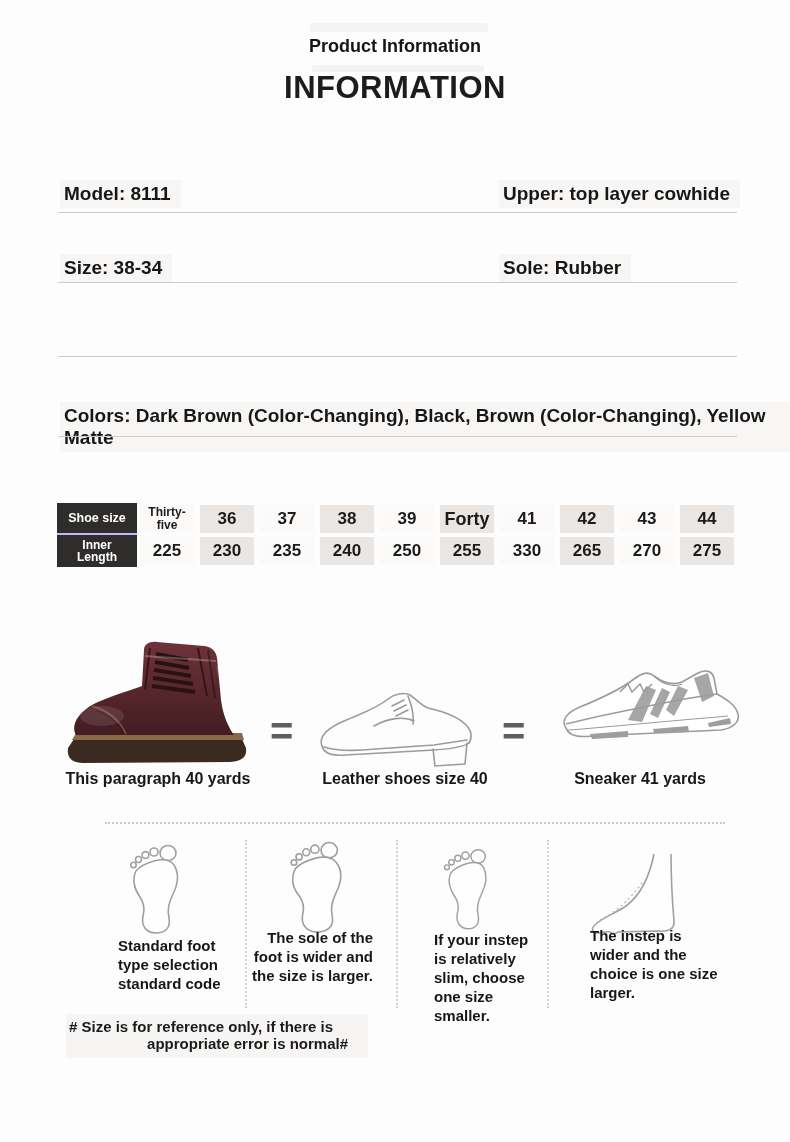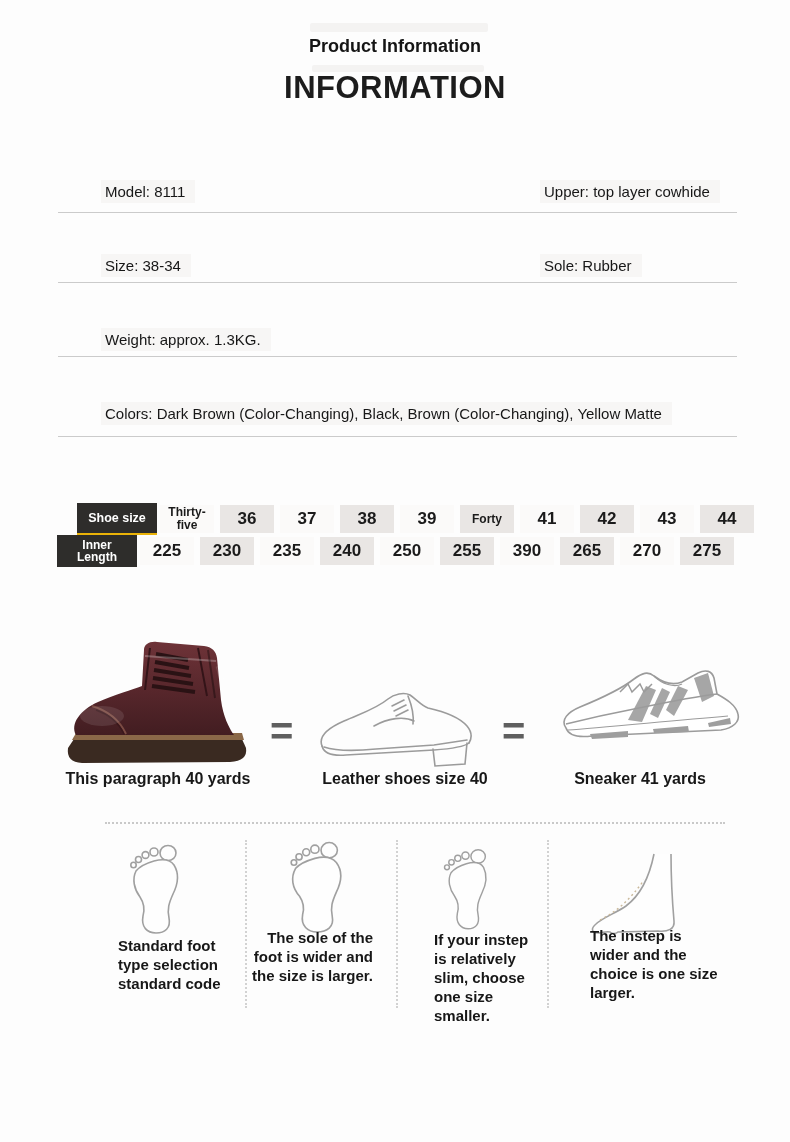--- a/index.html
+++ b/index.html
@@ -2,36 +2,36 @@
 <html><head>
 <meta charset="utf-8">
 <style>
   html,body{margin:0;padding:0;background:#ffffff;}
   .page{position:relative;width:790px;height:1142px;background:#fdfdfd;
         font-family:"Liberation Sans",sans-serif;color:#1b1b1b;overflow:hidden;}
   .abs{position:absolute;}
   .ghost{background:#f4f3f2;border-radius:2px;}
   .h-sub{left:0;top:36px;width:790px;text-align:center;font-size:18px;font-weight:bold;color:#151515;}
   .h-main{left:0;top:70px;width:790px;text-align:center;font-size:31px;font-weight:bold;color:#1c1c1c;letter-spacing:0.5px;}
-  .spec{font-size:15px;font-weight:normal;color:#171717;margin-left:41px;}
+  .spec{font-size:19px;font-weight:bold;color:#171717;}
   .spec .bg{background:#f7f6f5;padding:3px 10px 3px 4px;display:inline-block;}
   .divider{height:1px;background:#cbcbcb;left:58px;width:679px;}
   .tbl{left:57px;top:503px;display:flex;flex-direction:column;}
   .trow{display:flex;height:32px;}
   .thead{width:80px;height:32px;background:#2e2d2b;color:#ffffff;display:flex;align-items:center;justify-content:center;
          font-weight:bold;box-sizing:border-box;}
-  .thead.r1{font-size:12.5px;border-bottom:2px solid #eab308;margin-left:20px;}
+  .thead.r1{font-size:12.5px;border-bottom:2px solid #c4b5fd;}
   .thead.r2{font-size:12px;line-height:12px;text-align:center;}
   .thead .inner{width:56px;text-align:center;}
   .cell{box-sizing:border-box;width:60px;height:32px;padding:2px 3px;background-clip:content-box;
         display:flex;align-items:center;justify-content:center;font-weight:bold;font-size:17px;text-align:center;}
   .cell.gray{background-color:#e9e6e4;}
   .cell.lite{background-color:#fbfaf9;}
   .cell.small{font-size:12px;line-height:13px;}
-  .cell.word{font-size:12px;}
+  .cell.word{font-size:18px;}
   .equals{font-size:40px;font-weight:bold;color:#5f5f5f;line-height:30px;}
   .shoe-label{font-size:16px;font-weight:bold;text-align:center;color:#171717;}
   .dot-h{border-top:2px dotted #c9c9c9;}
   .dot-v{border-left:2px dotted #d2d2d2;}
   .caption{font-size:15px;font-weight:bold;line-height:19px;color:#171717;}
   .note{left:66px;top:1014px;width:302px;background:#f6f5f4;padding:4px 0 6px 0;}
   .note .l1{font-size:15px;font-weight:bold;padding-left:3px;}
   .note .l2{font-size:15px;font-weight:bold;text-align:right;padding-right:20px;}
   svg{display:block;}
 </style>
@@ -47,21 +47,20 @@
   <div class="abs h-main">INFORMATION</div>
 
   <div class="abs spec" style="left:60px;top:180px;"><span class="bg">Model: 8111</span></div>
   <div class="abs spec" style="left:499px;top:180px;"><span class="bg">Upper: top layer cowhide</span></div>
   <div class="abs divider" style="top:212px;"></div>
 
   <div class="abs spec" style="left:60px;top:254px;"><span class="bg">Size: 38-34</span></div>
   <div class="abs spec" style="left:499px;top:254px;"><span class="bg">Sole: Rubber</span></div>
   <div class="abs divider" style="top:282px;"></div>
 
-  <div class="abs spec" style="left:60px;top:328px;"><span class="bg">Weight: approx. 1.3KG.</span></div>
   <div class="abs divider" style="top:356px;"></div>
 
   <div class="abs spec" style="left:60px;top:402px;"><span class="bg">Colors: Dark Brown (Color-Changing), Black, Brown (Color-Changing), Yellow Matte</span></div>
   <div class="abs divider" style="top:436px;"></div>
 
   <div class="abs tbl">
     <div class="trow">
       <div class="thead r1">Shoe size</div>
       <div class="cell lite small">Thirty-five</div>
       <div class="cell gray">36</div>
@@ -77,21 +76,21 @@
     <div class="trow">
       <div class="thead r2">
           <span class="inner">Inner Length</span>
         </div>
       <div class="cell lite">225</div>
       <div class="cell gray">230</div>
       <div class="cell lite">235</div>
       <div class="cell gray">240</div>
       <div class="cell lite">250</div>
       <div class="cell gray">255</div>
-      <div class="cell lite">390</div>
+      <div class="cell lite">330</div>
       <div class="cell gray">265</div>
       <div class="cell lite">270</div>
       <div class="cell gray">275</div>
     </div>
   </div>
 
   <div class="abs" style="left:58px;top:636px;">
     <svg width="200" height="132" viewBox="0 0 200 132">
       <defs>
         <linearGradient id="leather" x1="0" y1="0" x2="0" y2="1">
@@ -192,14 +191,18 @@
       <path d="M66,2 C62,22 54,42 38,54 C28,61 14,66 8,72 C3,76 3,81 10,81 C14,81 18,79 22,80 C24,82 28,82 30,80 L70,79 C80,80 87,77 86,69 C84,46 83,20 83,2" fill="#fefefe" stroke="#a0a0a0" stroke-width="1.6"></path>
       <path d="M12,68 C28,60 42,48 56,28" fill="none" stroke="#c9b89a" stroke-width="1.4" stroke-dasharray="2,3"></path>
     </svg>
   </div>
 
   <div class="abs caption" style="left:118px;top:936px;width:115px;">Standard foot type selection standard code</div>
   <div class="abs caption" style="left:248px;top:928px;width:125px;text-align:right;">The sole of the foot is wider and the size is larger.</div>
   <div class="abs caption" style="left:434px;top:930px;width:110px;">If your instep is relatively slim, choose one size smaller.</div>
   <div class="abs caption" style="left:590px;top:926px;width:130px;">The instep is wider and the choice is one size larger.</div>
 
+  <div class="abs note">
+    <div class="l1"># Size is for reference only, if there is</div>
+    <div class="l2">appropriate error is normal#</div>
+  </div>
 
 </div>
 
 </body></html>

